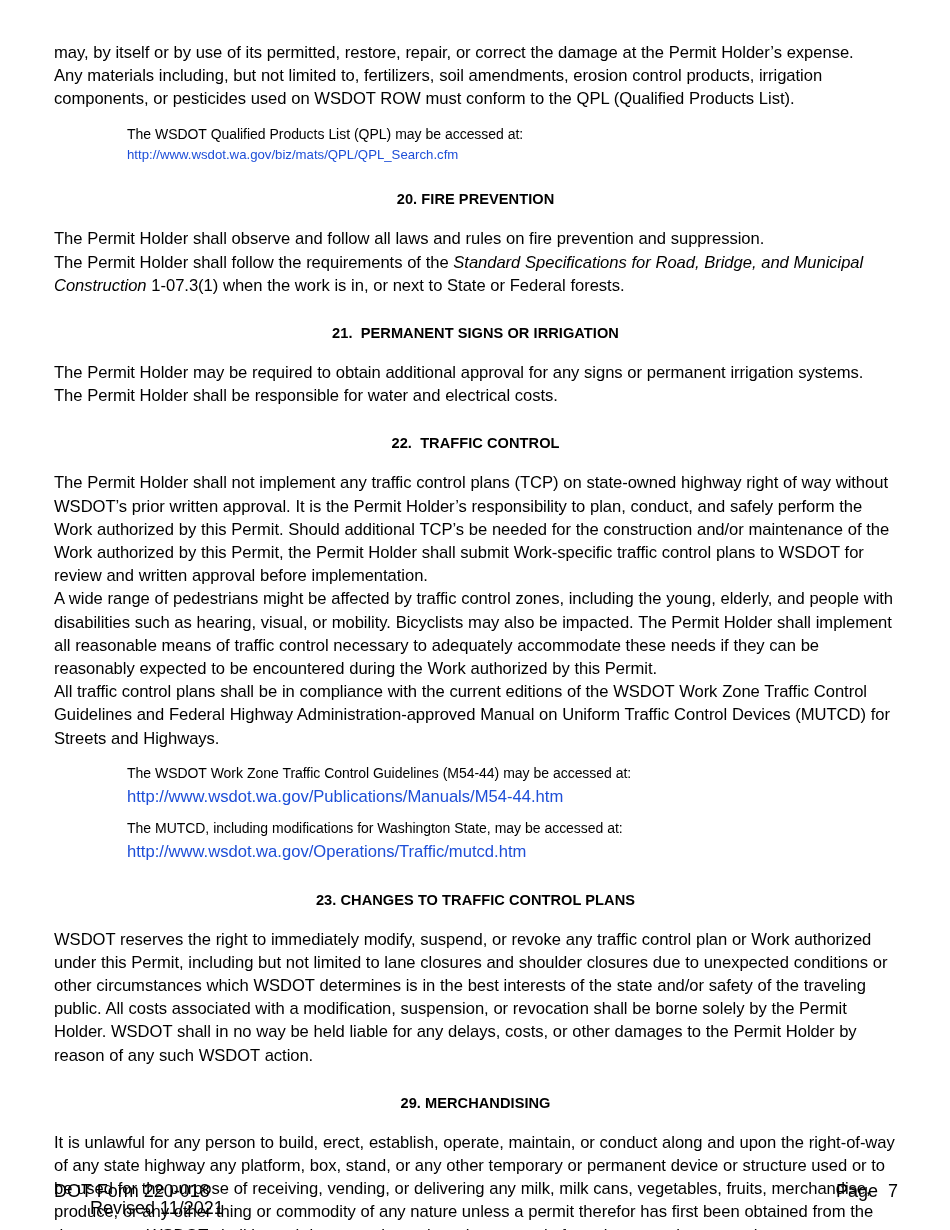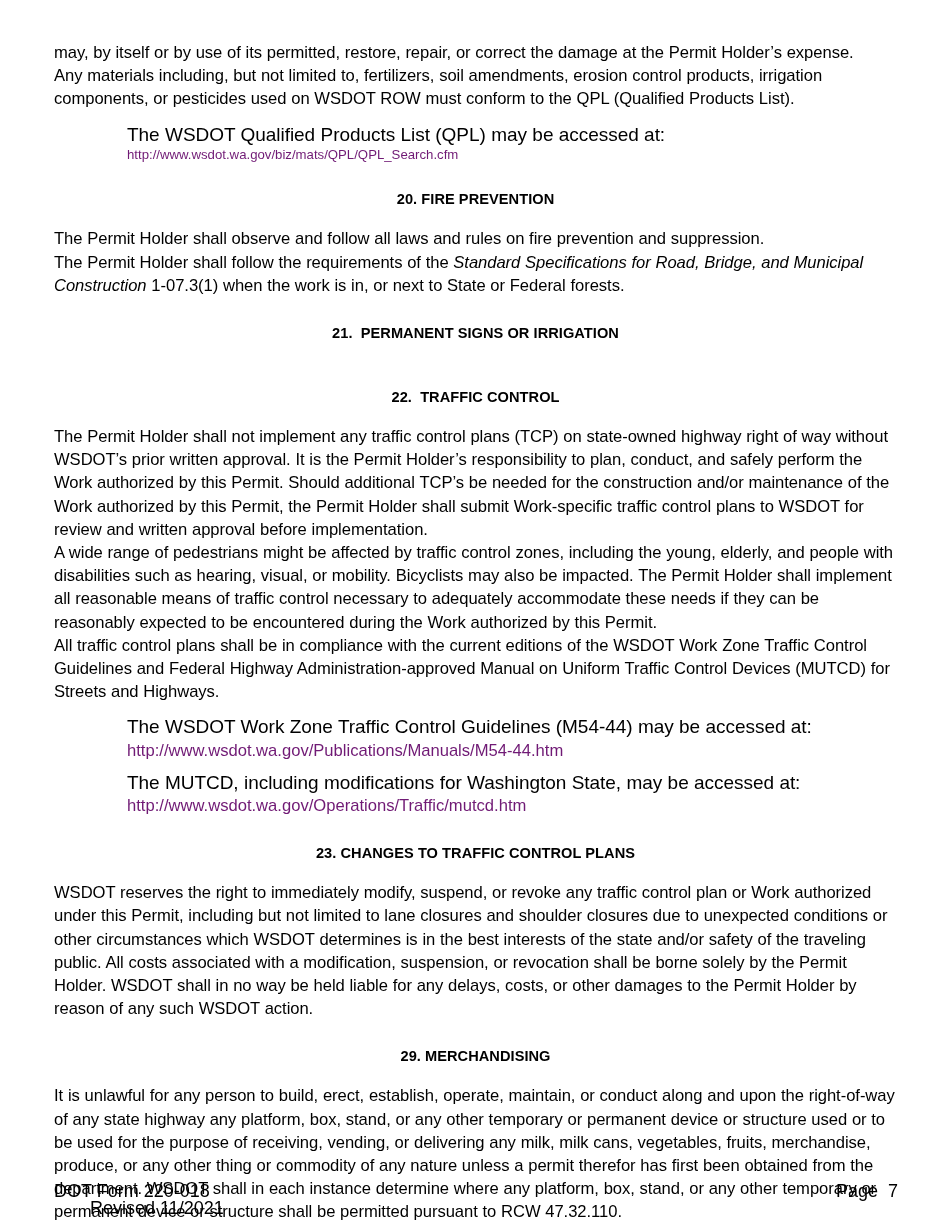--- a/index.html
+++ b/index.html
@@ -54,24 +54,24 @@
     margin: 0;
     letter-spacing: 0.05px;
     text-align: center;
   }
   .heading .num { white-space: pre; }
 
   
   .indent {
     margin-left: 73px;
   }
-  .indent .para { font-size: 19px; line-height: 23.2px; }
+  .indent .para { font-size: 14px; line-height: 23.2px; }
 
   .link {
-    color: #701a75;
+    color: #1d4ed8;
     text-decoration: none;
     display: block;
   }
   .link.small {
     font-size: 13.2px;
     line-height: 17.5px;
   }
   .link.normal {
     font-size: 16.6px;
     line-height: 23.2px;
@@ -133,20 +133,24 @@
     <h2 class="heading"><span class="num">20.</span><span class="num"> </span><span>FIRE PREVENTION</span></h2>
     <div class="sp-head-b"></div>
     <div class="block">
       <p class="para">The Permit Holder shall observe and follow all laws and rules on fire prevention and suppression.</p>
       <p class="para"><span>The Permit Holder shall follow the requirements of the </span><em class="ital">Standard Specifications for Road, Bridge, and Municipal Construction</em><span> 1-07.3(1) when the work is in, or next to State or Federal forests.</span></p>
     </div>
 
     <div class="sp-head"></div>
     <h2 class="heading"><span class="num">21.</span><span class="num">  </span><span>PERMANENT SIGNS OR IRRIGATION</span></h2>
     <div class="sp-head-b"></div>
+    <div class="block">
+      <p class="para">The Permit Holder may be required to obtain additional approval for any signs or permanent irrigation systems.</p>
+      <p class="para">The Permit Holder shall be responsible for water and electrical costs.</p>
+    </div>
 
     <div class="sp-head"></div>
     <h2 class="heading"><span class="num">22.</span><span class="num">  </span><span>TRAFFIC CONTROL</span></h2>
     <div class="sp-head-b"></div>
     <div class="block">
       <p class="para">The Permit Holder shall not implement any traffic control plans (TCP) on state-owned highway right of way without WSDOT’s prior written approval. It is the Permit Holder’s responsibility to plan, conduct, and safely perform the Work authorized by this Permit. Should additional TCP’s be needed for the construction and/or maintenance of the Work authorized by this Permit, the Permit Holder shall submit Work-specific traffic control plans to WSDOT for review and written approval before implementation.</p>
       <p class="para">A wide range of pedestrians might be affected by traffic control zones, including the young, elderly, and people with disabilities such as hearing, visual, or mobility. Bicyclists may also be impacted. The Permit Holder shall implement all reasonable means of traffic control necessary to adequately accommodate these needs if they can be reasonably expected to be encountered during the Work authorized by this Permit.</p>
       <p class="para">All traffic control plans shall be in compliance with the current editions of the WSDOT Work Zone Traffic Control Guidelines and Federal Highway Administration-approved Manual on Uniform Traffic Control Devices (MUTCD) for Streets and Highways.</p>
     </div>
 

